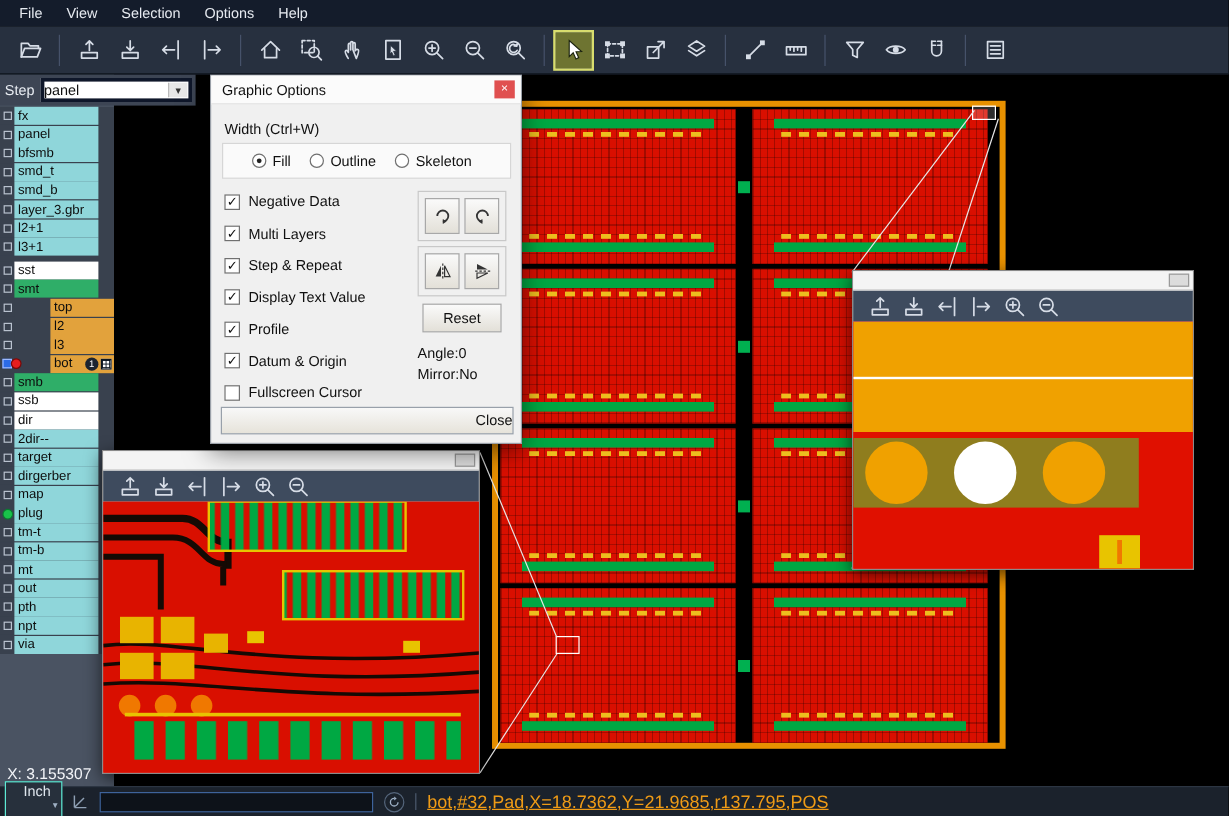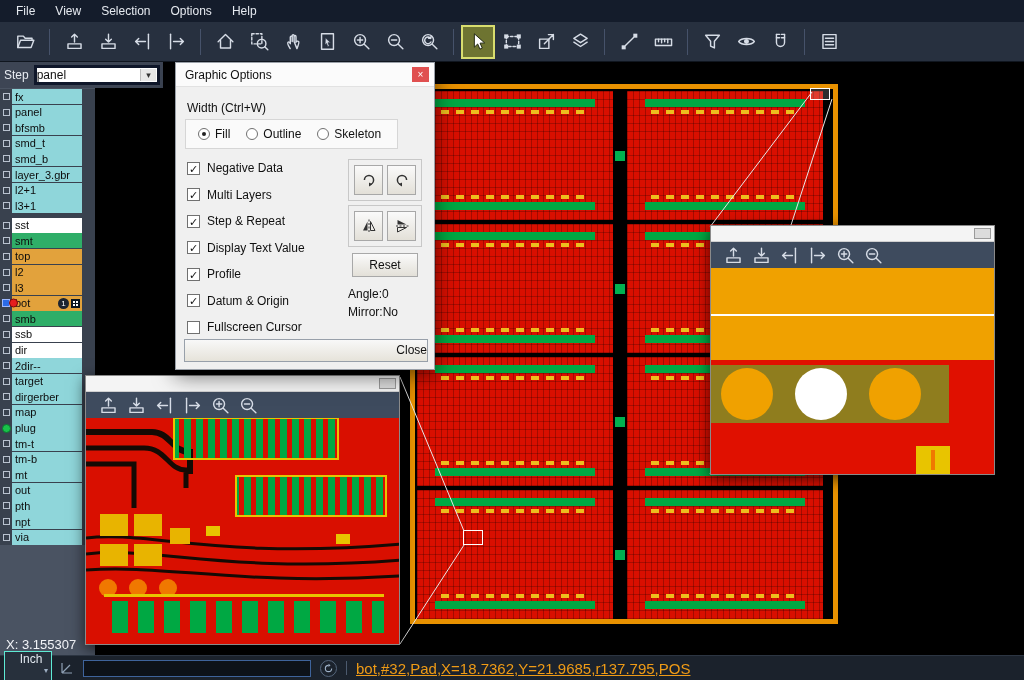--- a/index.html
+++ b/index.html
@@ -21,21 +21,21 @@
   .steprow { position:absolute; left:0; top:62px; width:163px; height:26px; background:#3d4554; display:flex; align-items:center; z-index:2; padding:0 3px 0 4px; }
   .steplabel { color:#e8ecf2; font-size:12px; padding-right:5px; }
   .stepselect { flex:1; height:20px; background:#fff; border:3px solid #0f172a; display:flex; align-items:flex-end; font-size:12px; color:#111; padding-left:0; position:relative; }
   .steparrow { position:absolute; right:1px; top:1px; bottom:1px; width:16px; background:#e8e8e8; border-left:1px solid #bbb; display:flex; align-items:center; justify-content:center; font-size:9px; color:#333; }
 
   .layerlist { position:absolute; left:0; top:89px; width:95px; background:#39414e; z-index:2; }
   .lrow { display:flex; align-items:center; height:15.1px; margin-bottom:0.5px; position:relative; }
   .lcheck { width:12px; height:100%; background:#39414e; display:flex; align-items:center; justify-content:center; flex:none; }
   .lcheck .box { width:7px; height:7px; border:1px solid #b9c2cf; }
   .lname { width:70px; height:100%; font-size:11px; color:#0d0d0d; padding-left:3px; display:flex; align-items:center; overflow:hidden; white-space:nowrap; }
-  .c-cyan { background:#8fd6da; } .c-green { background:#2fae68; } .c-orange { background:#e2a23c; } .c-white { background:#ffffff; }
+  .c-cyan { background:#8fd6da; } .c-green { background:#2fae68; } .c-orange { background:#e2a23c;margin-left:30px; } .c-white { background:#ffffff; }
   .lgap { height:4px; }
   .sq-blue { width:8px; height:8px; background:#2b6be8; border:1px solid #9db9ff; }
   .dot-red { position:absolute; left:9px; top:50%; transform:translateY(-50%); width:9px; height:9px; border-radius:50%; background:#e61e1e; border:1px solid #7a0808; z-index:2; }
   .dot-green { width:9px; height:9px; border-radius:50%; background:#19c24a; border:1px solid #0a7a30; }
   .badge { margin-left:auto; min-width:11px; height:11px; border-radius:6px; background:#1c2430; color:#fff; font-size:8px; line-height:11px; text-align:center; padding:0 2px; flex:none; }
   .gridicon { width:9px; height:9px; margin:0 2px 0 2px; flex:none; background-color:#fff; border:1px solid #0a1520;
     background-image:linear-gradient(#0a1520 1px, transparent 1px), linear-gradient(90deg,#0a1520 1px, transparent 1px); background-size:3px 3px; }
 
   .coords { position:absolute; left:6px; top:605px; color:#f2f4f8; font-size:13px; line-height:20px; z-index:2;margin-top:30px; }
 
@@ -65,21 +65,21 @@
   .mag-toolbar { height:26px; background:#3e4b5e; display:flex; align-items:center; padding-left:8px; }
   .mag-toolbar .tool { width:22px; height:22px; margin:0 3px; }
   .mag-content { position:relative; overflow:hidden; background:#d90f00; }
   .mag1 .mag-content { height:226px; } .mag2 .mag-content { height:206px; }
 
   
   .dialog { position:absolute; left:175px; top:62px; width:260px; height:308px; background:#f0f0f0; border:1px solid #9aa0a8; box-shadow:0 6px 20px rgba(0,0,0,.55); z-index:4; font-size:12px; color:#101010; }
   .dlg-title { height:24px; background:#fbfbfb; border-bottom:1px solid #e2e2e2; display:flex; align-items:center; padding-left:9px; }
   .dlg-close { position:absolute; right:5px; top:4px; width:17px; height:15px; background:#e05050; color:#fff; font-size:10px; line-height:15px; text-align:center; }
   .dlg-width-label { position:absolute; left:11px; top:38px; }
-  .radio-box { position:absolute; left:9px; top:56px; width:213px; height:30px; border:1px solid #d6d6d6; background:#fafafa; display:flex; align-items:center; gap:16px; padding-left:12px; }
+  .radio-box { position:absolute; left:9px; top:56px; width:241px; height:30px; border:1px solid #d6d6d6; background:#fafafa; display:flex; align-items:center; gap:16px; padding-left:24px; }
   .radio { display:flex; align-items:center; gap:5px; }
   .rcircle { width:12px; height:12px; border-radius:50%; border:1px solid #707070; background:#fff; position:relative; flex:none; }
   .rcircle.sel::after { content:''; position:absolute; inset:3px; border-radius:50%; background:#222; }
   .checklist { position:absolute; left:11px; top:98px; display:flex; flex-direction:column; gap:12.5px; }
   .check { display:flex; align-items:center; gap:7px; }
   .cbox { width:13px; height:13px; border:1px solid #707070; background:#fff; font-size:11px; line-height:12px; text-align:center; color:#111; flex:none; }
   .btn-group { position:absolute; left:172px; width:74px; height:42px; border:1px solid #c8c8c8; display:flex; gap:4px; align-items:center; justify-content:center; }
   .g-rot { top:96px; } .g-mir { top:142px; }
   .sq-btn { width:29px; height:30px; background:linear-gradient(#fafafa,#e3e0d8); border:1px solid #a8a8a8; display:flex; align-items:center; justify-content:center; }
   .reset-btn { position:absolute; left:176px; top:190px; width:66px; height:24px; background:linear-gradient(#fafafa,#e3e0d8); border:1px solid #a8a8a8; text-align:center; line-height:22px; }

